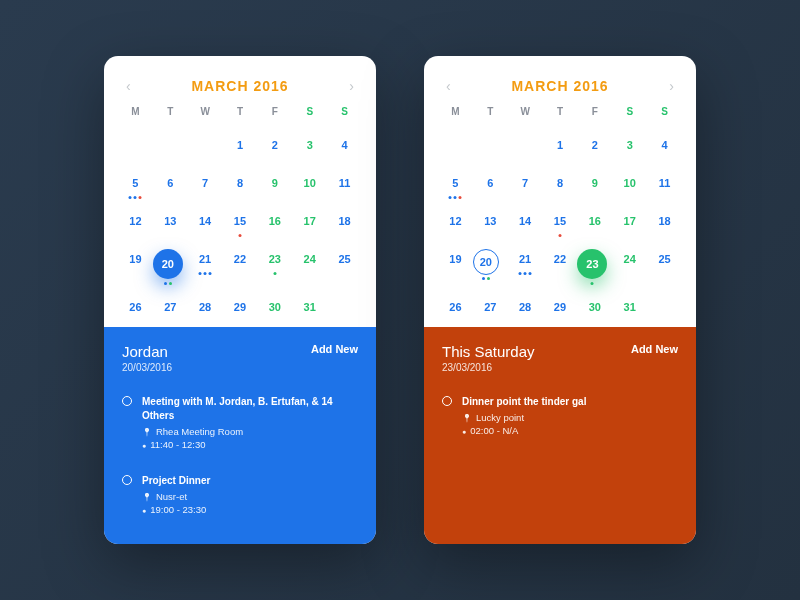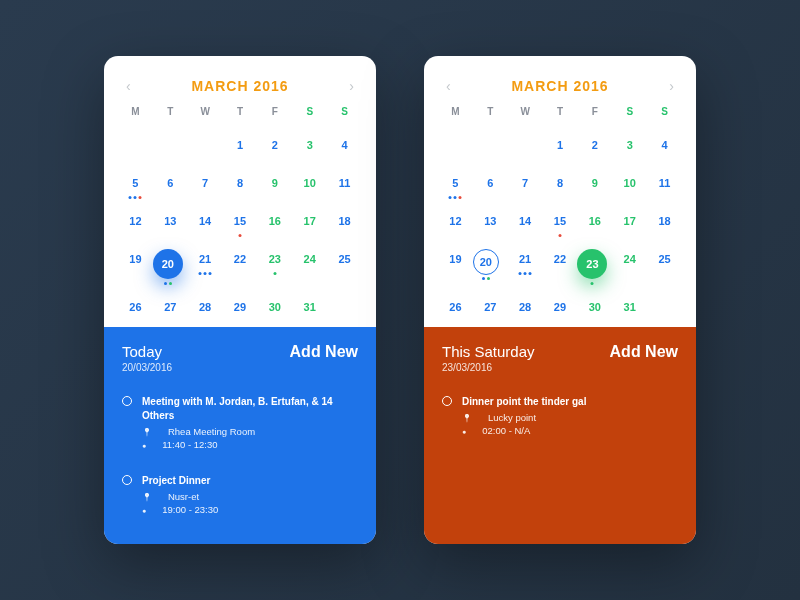--- a/index.html
+++ b/index.html
@@ -25,26 +25,26 @@
     .dots{position:absolute;bottom:-6px;left:50%;transform:translateX(-50%);display:flex;gap:2px}
     .dot{width:3px;height:3px;border-radius:50%}
     .d-blue{background:#1e73e8}.d-green{background:#27c26c}.d-red{background:#e74c3c}
     .sel-blue{background:#1e73e8;color:#fff;width:30px;height:30px;border-radius:50%;box-shadow:0 8px 18px rgba(30,115,232,.5)}
     .sel-green{background:#27c26c;color:#fff;width:30px;height:30px;border-radius:50%;box-shadow:0 8px 18px rgba(39,194,108,.5)}
     .ring-blue{border:1.5px solid #1e73e8;width:26px;height:26px;border-radius:50%;color:#1e73e8}
     .footer{flex:1;padding:16px 18px;color:#fff;position:relative}
     .footer.blue{background:#1e73e8}.footer.green{background:#c2410c}
     .f-head{display:flex;justify-content:space-between;align-items:flex-start;margin-bottom:14px}
     .f-title{font-size:15px}.f-date{font-size:10px;opacity:.85;margin-top:2px}
-    .add-new{font-size:16px;font-weight:bold;cursor:pointer}
+    .add-new{font-size:11px;font-weight:bold;cursor:pointer}
     .event{display:flex;gap:10px;margin-top:22px;font-size:9.5px}
     .event .ring{width:10px;height:10px;border:1.5px solid #fff;border-radius:50%;flex-shrink:0;margin-top:1px}
     .event .body{line-height:1.4}
     .event .title{font-weight:bold;font-size:10px;margin-bottom:2px}
-    .event .row{display:flex;gap:16px;opacity:.9}
+    .event .row{display:flex;gap:4px;opacity:.9}
     .pin::before{content:"📍";font-size:8px;filter:grayscale(1) brightness(3)}
     .clk::before{content:"●";font-size:7px}
   </style>
 </head>
 <body>
 
 <div class="card">
     <div class="month-bar">
       <span class="nav-btn">‹</span>
       <span class="month-title">MARCH 2016</span>
@@ -104,21 +104,21 @@
       <div class="cell wd">26</div>
       <div class="cell wd">27</div>
       <div class="cell wd">28</div>
       <div class="cell wd">29</div>
       <div class="cell we">30</div>
       <div class="cell we">31</div>
     </div>
     <div class="footer blue">
       <div class="f-head">
         <div>
-          <div class="f-title">Today</div>
+          <div class="f-title">Jordan</div>
           <div class="f-date">20/03/2016</div>
         </div>
         <div class="add-new">Add New</div>
       </div>
       <div class="event">
         <div class="ring"></div>
         <div class="body">
           <div class="title">Meeting with M. Jordan, B. Ertufan, &amp; 14 Others</div>
           <div class="row">
             <span class="pin"></span>

